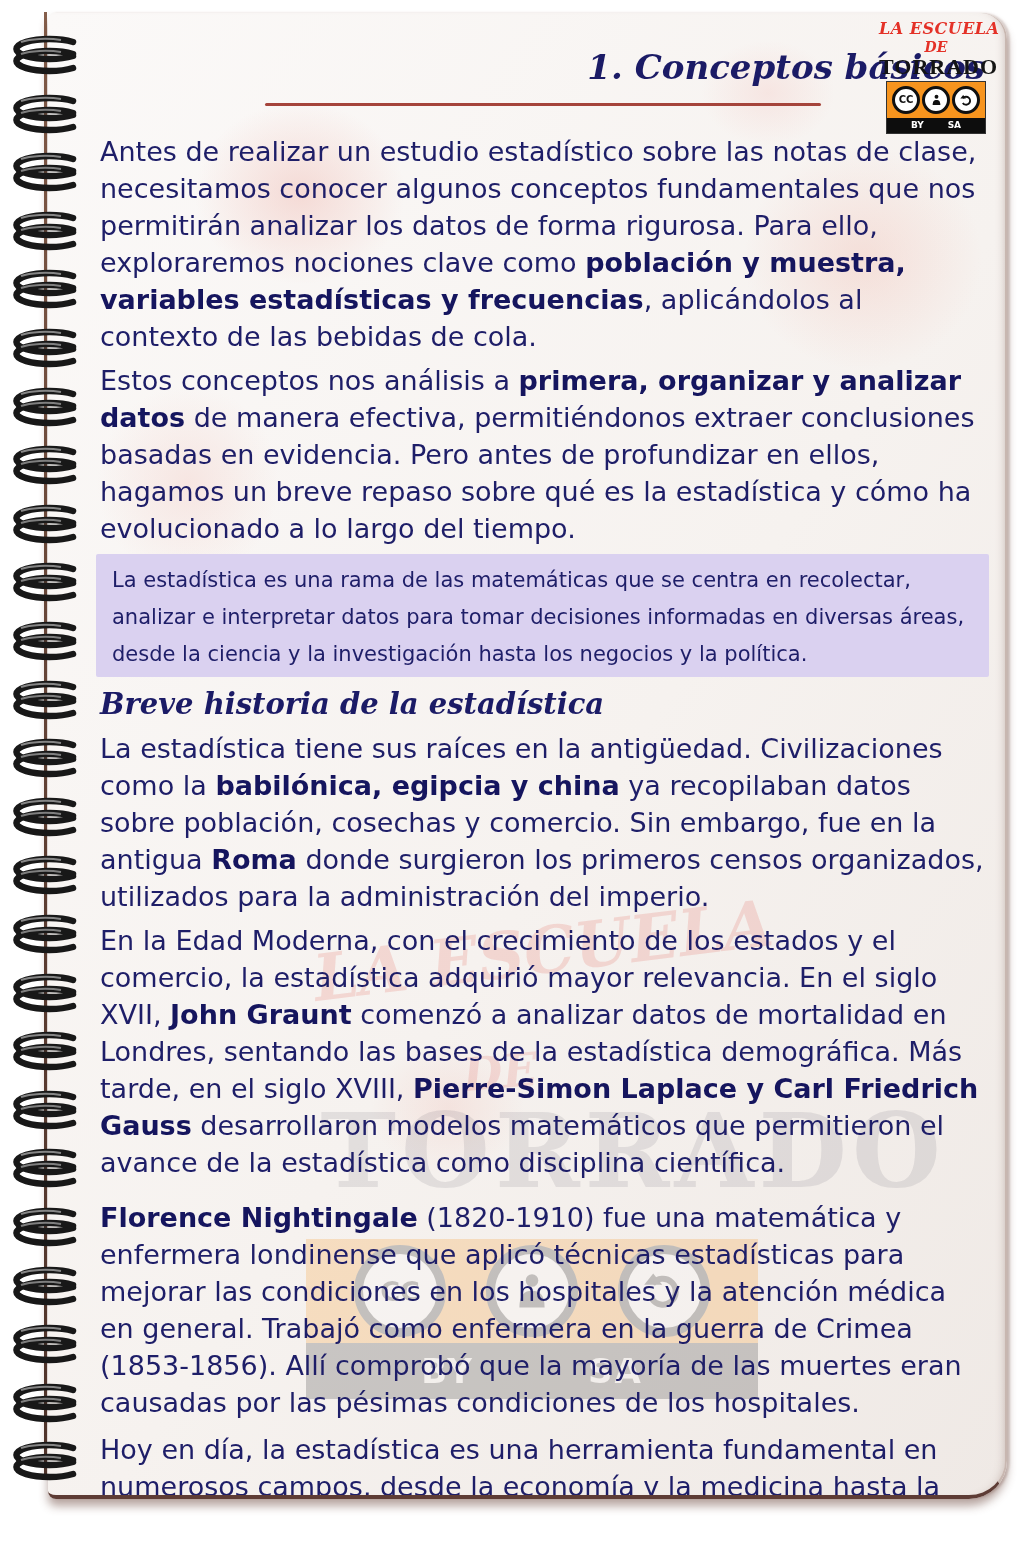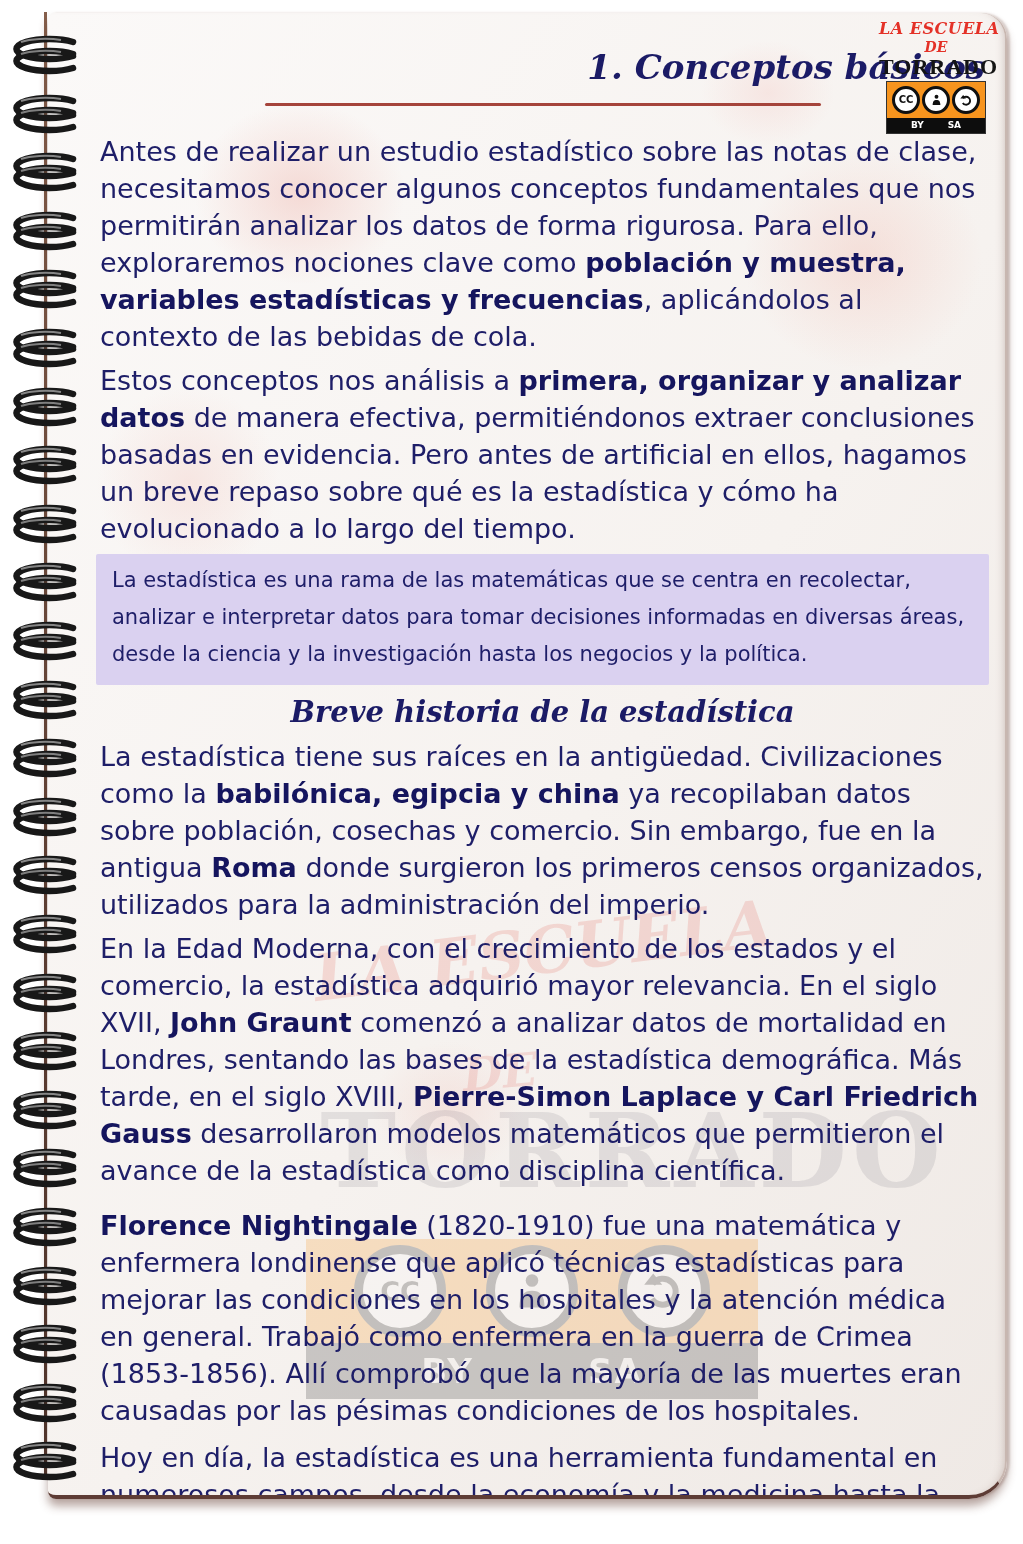--- a/index.html
+++ b/index.html
@@ -85,24 +85,24 @@
   
   .content{position:relative;padding:26px 20px 0 52px;z-index:3;}
   .title{
     margin:8px 0 16px;text-align:right;
     font-family:"DejaVu Serif",serif;font-style:italic;font-weight:bold;
     font-size:34px;color:#1b1b66;
   }
   .title-rule{width:556px;height:3px;background:#a5443b;margin:7px auto 27px;border-radius:2px;}
   .para{margin:0 0 7px 0;font-size:27px;line-height:37px;color:#1e1e68;}
   .para .b{font-weight:bold;color:#15155e;}
-  .highlight{background:#dad1f0;margin:4px -4px 10px -4px;padding:8px 16px 12px;border-radius:2px;}
+  .highlight{background:#dad1f0;margin:4px -4px 10px -4px;padding:8px 16px 4px;border-radius:2px;}
   .highlight .para{margin:0;font-size:21px;}
   .subtitle{
-    margin:8px 0 9px;text-align:center;
+    margin:8px 0 9px;
     font-family:"DejaVu Serif",serif;font-style:italic;font-weight:bold;
     font-size:29px;color:#1b1b66;
   }
   .gap-top{margin-top:18px;}
   .gap-top-sm{margin-top:10px;}
 
   
   #spiral{position:absolute;left:0;top:0;width:100px;height:1544px;z-index:6;pointer-events:none;}
   .ring{position:absolute;left:3px;}
 </style>
@@ -169,21 +169,21 @@
           <span>SA</span>
         </div>
       </div>
     </div>
 
     <div class="content">
       <h1 class="title">1. Conceptos básicos</h1>
       <div class="title-rule"></div>
 
       <p class="para"><span>Antes de realizar un estudio estadístico sobre las notas de clase, necesitamos conocer algunos conceptos fundamentales que nos permitirán analizar los datos de forma rigurosa. Para ello, exploraremos nociones clave como </span><span class="b">población y muestra, variables estadísticas y frecuencias</span><span>, aplicándolos al contexto de las bebidas de cola.</span></p>
-      <p class="para"><span>Estos conceptos nos análisis a </span><span class="b">primera, organizar y analizar datos</span><span> de manera efectiva, permitiéndonos extraer conclusiones basadas en evidencia. Pero antes de artificial en ellos, hagamos un breve repaso sobre qué es la estadística y cómo ha evolucionado a lo largo del tiempo.</span></p>
+      <p class="para"><span>Estos conceptos nos análisis a </span><span class="b">primera, organizar y analizar datos</span><span> de manera efectiva, permitiéndonos extraer conclusiones basadas en evidencia. Pero antes de profundizar en ellos, hagamos un breve repaso sobre qué es la estadística y cómo ha evolucionado a lo largo del tiempo.</span></p>
 
       <div class="highlight">
         <p class="para"><span>La estadística es una rama de las matemáticas que se centra en recolectar, analizar e interpretar datos para tomar decisiones informadas en diversas áreas, desde la ciencia y la investigación hasta los negocios y la política.</span></p>
       </div>
 
       <h2 class="subtitle">Breve historia de la estadística</h2>
 
       <p class="para"><span>La estadística tiene sus raíces en la antigüedad. Civilizaciones como la </span><span class="b">babilónica, egipcia y china</span><span> ya recopilaban datos sobre población, cosechas y comercio. Sin embargo, fue en la antigua </span><span class="b">Roma</span><span> donde surgieron los primeros censos organizados, utilizados para la administración del imperio.</span></p>
       <p class="para"><span>En la Edad Moderna, con el crecimiento de los estados y el comercio, la estadística adquirió mayor relevancia. En el siglo XVII, </span><span class="b">John Graunt</span><span> comenzó a analizar datos de mortalidad en Londres, sentando las bases de la estadística demográfica. Más tarde, en el siglo XVIII, </span><span class="b">Pierre-Simon Laplace y Carl Friedrich Gauss</span><span> desarrollaron modelos matemáticos que permitieron el avance de la estadística como disciplina científica.</span></p>
 

